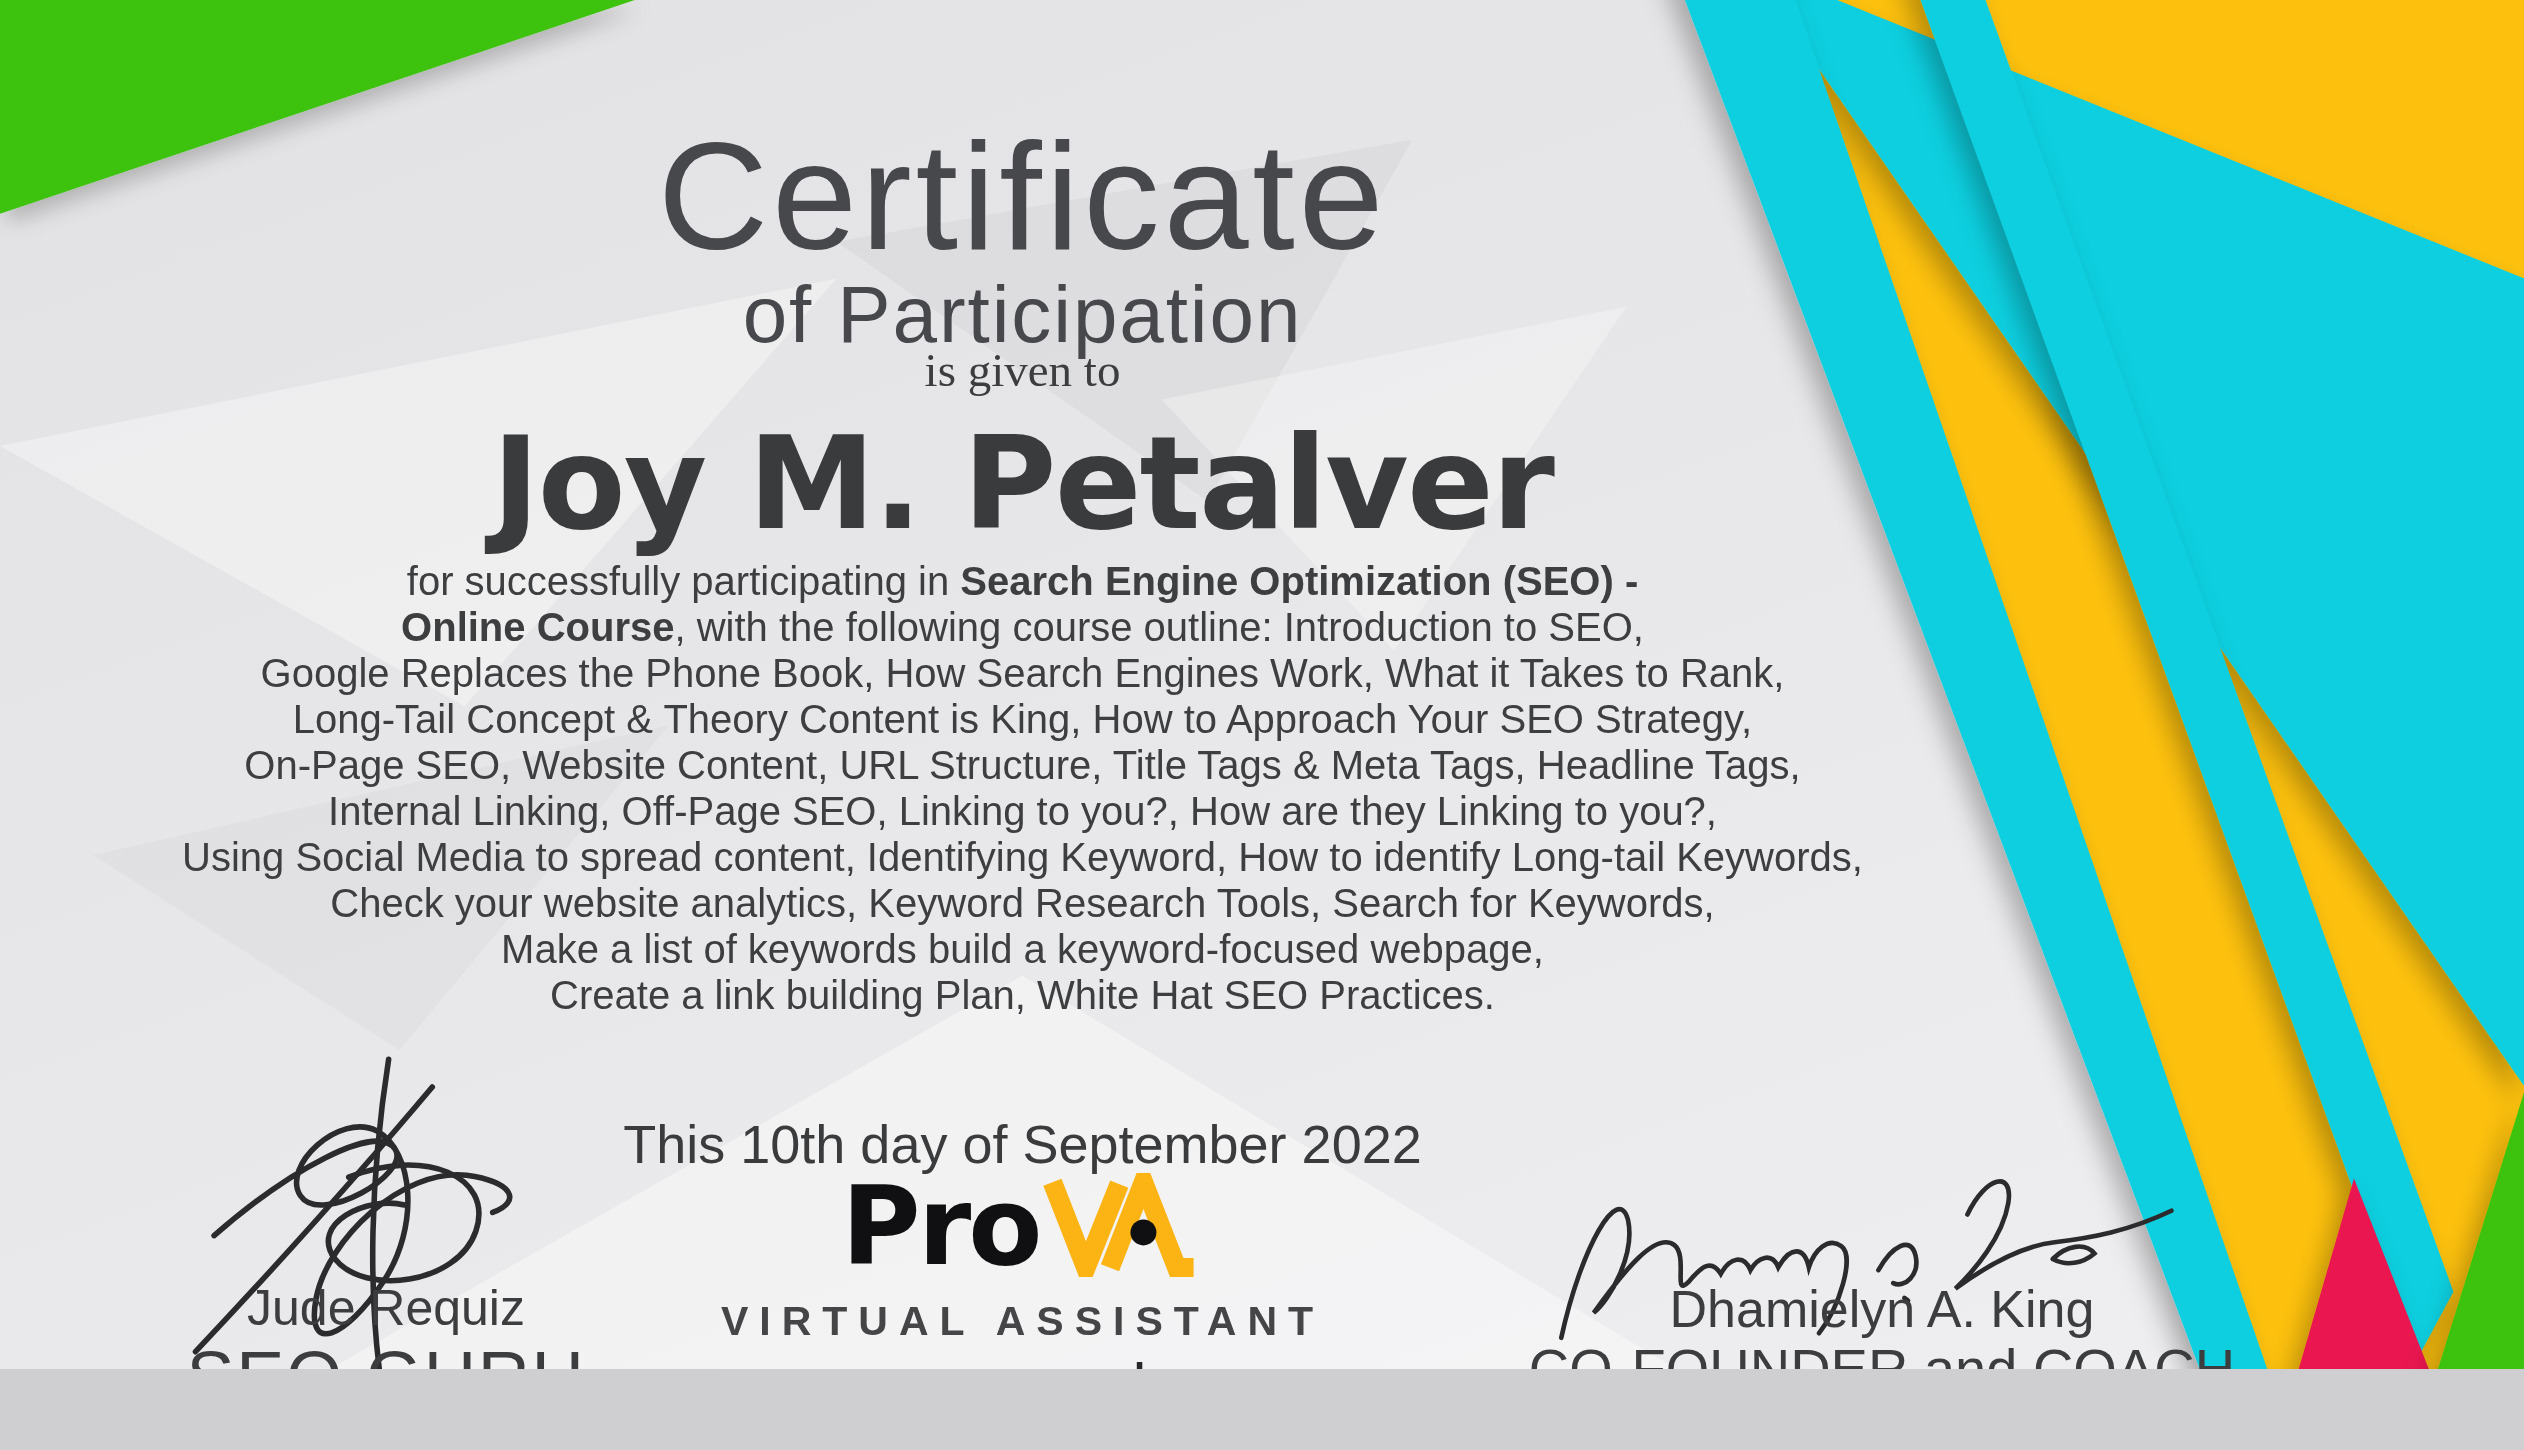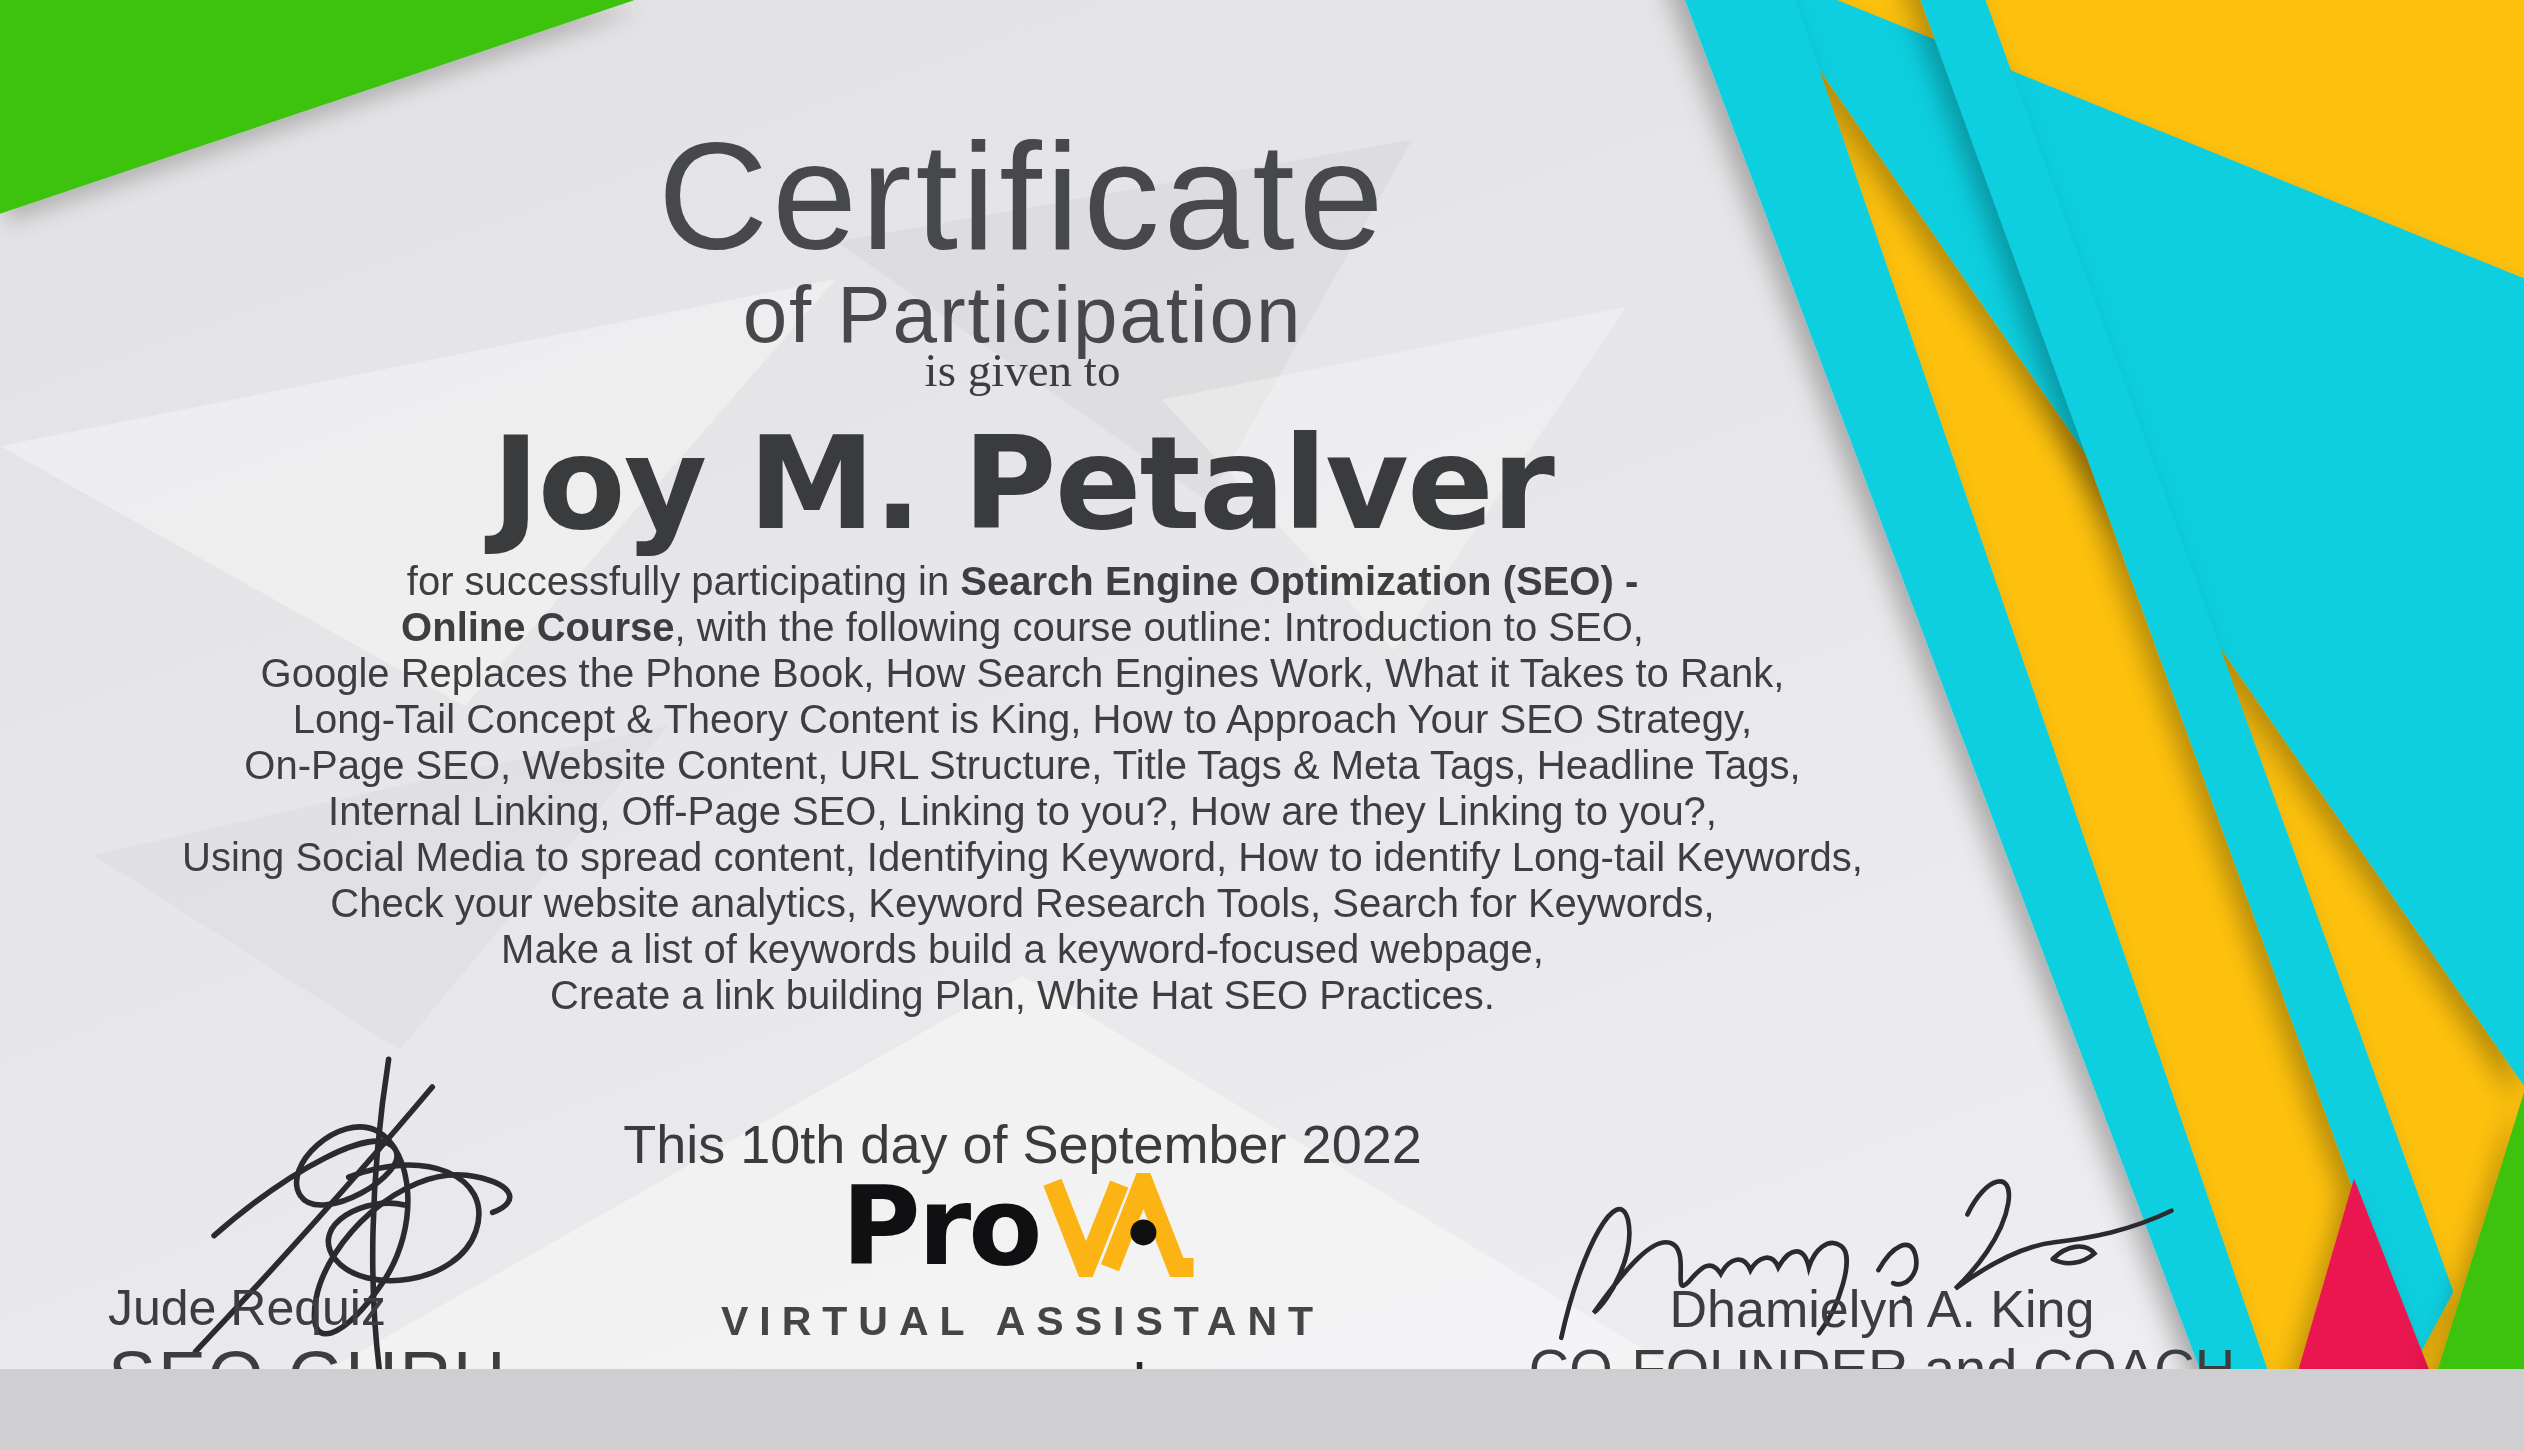--- a/index.html
+++ b/index.html
@@ -24,21 +24,21 @@
   .body-line .b{font-weight:bold;}
   .date-line{top:1113px;font-size:54px;color:#3a3b3d;}
 
   .logo-block{top:1173px;}
   .logo-row{display:flex;align-items:flex-start;justify-content:center;height:112px;}
   .logo-pro{font-size:108px;font-weight:bold;font-family:"DejaVu Sans", sans-serif;color:#101012;line-height:1;letter-spacing:-2.8px;}
   .logo-mark{margin-bottom:1.9px;margin-left:3.7px;}
   .logo-tagline{margin-top:13px;font-size:41px;font-weight:bold;letter-spacing:11px;color:#454547;}
   .logo-site{margin-top:11px;font-size:40px;font-weight:bold;color:#28282a;}
 
-  .sig-left{left:108px;width:520px;}
+  .sig-left{left:126px;width:520px;text-align:center;}
   .sig-right{left:1524px;width:716px;text-align:center;}
   .sig-name-l{top:1279px;font-size:50px;color:#3c3d3f;}
   .sig-role-l{top:1336px;font-size:72px;letter-spacing:1.9px;color:#3c3d3f;}
   .sig-name-r{top:1279px;font-size:52px;color:#3c3d3f;}
   .sig-role-r{top:1336px;font-size:56px;color:#3c3d3f;}
   .scribble{pointer-events:none;}
 </style>
 </head>
 <body>
 

